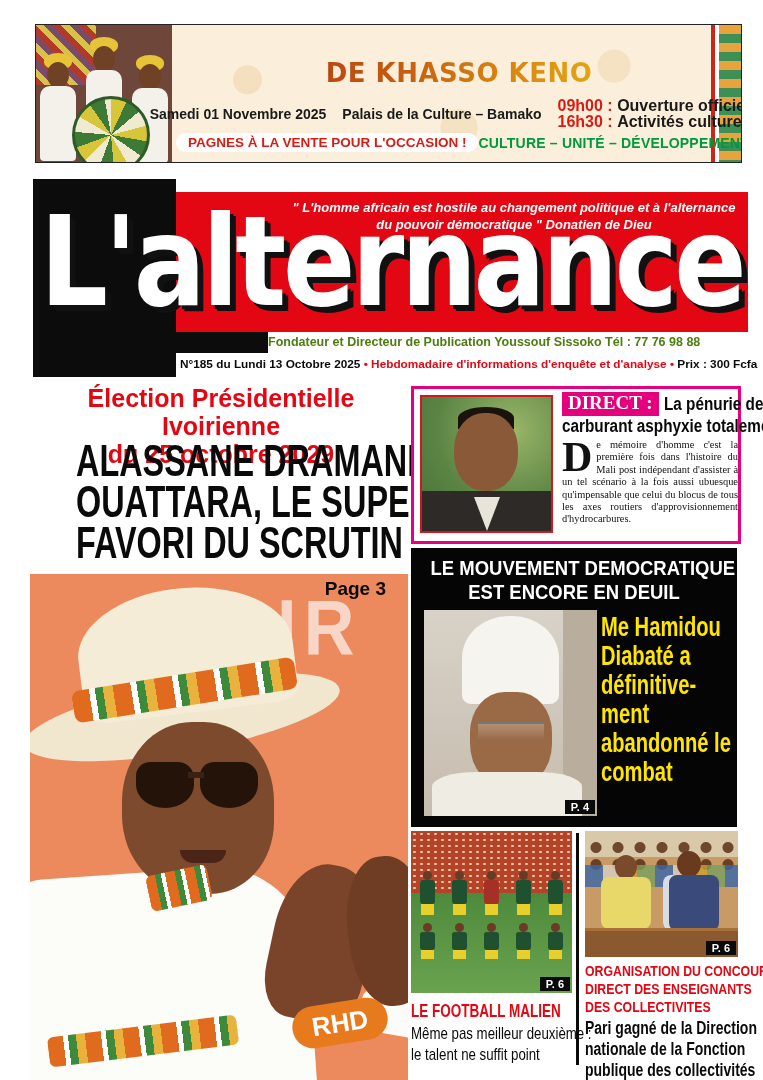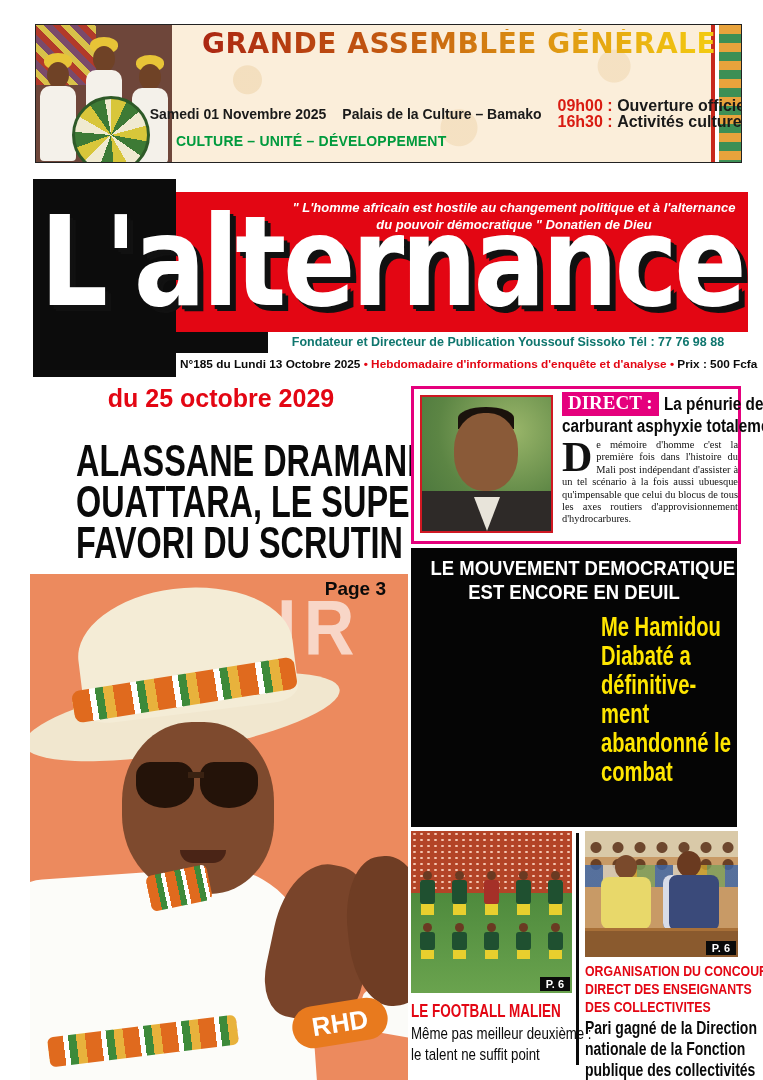--- a/index.html
+++ b/index.html
@@ -43,22 +43,22 @@
   #motto{color:#009a3d;font-weight:900;font-size:14px;white-space:nowrap;letter-spacing:.2px;}
   
   #lbox{left:33px;top:179px;width:143px;height:198px;background:#0c0c0c;}
   #redpanel{left:176px;top:192px;width:572px;height:142px;background:#e30613;}
   #quote{left:286px;top:199px;width:456px;text-align:center;color:#fff;font-style:italic;font-weight:bold;
     font-size:13px;line-height:17px;z-index:4;}
   #logo{left:40px;top:203px;z-index:5;color:#fff;font-family:"DejaVu Sans",sans-serif;font-weight:bold;
     font-size:124px;line-height:118px;letter-spacing:-4px;white-space:nowrap;
     transform:scaleX(.86);transform-origin:0 0;text-shadow:4px 4px 0 #111,7px 6px 0 #111;}
   #lfoot{left:176px;top:332px;width:92px;height:21px;background:#0c0c0c;}
-  #founder{left:268px;top:332px;width:480px;height:21px;background:#fff;text-align:center;
-    font-weight:900;font-size:12.5px;line-height:21px;color:#0f766e;white-space:nowrap;}
+  #founder{left:268px;top:332px;width:480px;height:21px;background:#fff;text-align:left;
+    font-weight:900;font-size:12.5px;line-height:21px;color:#4d7c0f;white-space:nowrap;}
   #issue{left:180px;top:357px;width:568px;text-align:center;font-weight:900;font-size:11.8px;white-space:nowrap;}
   #issue .blk{color:#0a0a0a;text-align:center;} #issue .red{color:#e30613;}
   
   #lead-kicker{left:33px;top:384px;width:376px;text-align:center;color:#e30613;font-weight:900;
     font-size:25px;line-height:28px;}
   #lead-headline{left:20px;top:440px;width:400px;text-align:center;color:#0a0a0a;font-weight:900;}
   #lead-headline div{font-size:45px;line-height:41px;transform:scaleX(.72);transform-origin:50% 50%;white-space:nowrap;}
   #lead-photo{left:30px;top:574px;width:378px;height:506px;background:#ec8a5e;overflow:hidden;}
   #lead-pageref{top:4px;right:22px;font-size:19px;font-weight:900;color:#0a0a0a;z-index:6;}
   .bannertext{left:120px;top:8px;font-size:78px;font-weight:900;color:rgba(255,255,255,.65);
@@ -172,50 +172,52 @@
         <div class="body"></div>
       </div>
       <div class="woman" style="left:94px;top:30px;">
         <div class="wrap"></div>
         <div class="head"></div>
         <div class="body"></div>
       </div>
       <div class="calab"></div>
     </div>
     <div id="banner-deco" class="abs"></div>
-    <div class="bt1">GRANDE ASSEMBLÉE GÉNÉRALE</div>
+    <div class="bt2">DE KHASSO KENO</div>
     <div id="banner-info" class="abs">
       <span class="bi-text">Samedi 01 Novembre 2025</span>
       <span class="bi-div"></span>
       <span class="bi-text">Palais de la Culture – Bamako</span>
       <span class="bi-div"></span>
       <span id="sched">
         <span class="sched-row"><span class="sched-time">09h00 :</span> <span class="sched-event">Ouverture officielle</span></span>
         <span class="sched-row"><span class="sched-time">16h30 :</span> <span class="sched-event">Activités culturelles</span></span>
       </span>
     </div>
     <div id="banner-bottom" class="abs">
+      <span id="sale-badge">PAGNES À LA VENTE POUR L'OCCASION !</span>
       <span id="motto">CULTURE – UNITÉ – DÉVELOPPEMENT</span>
     </div>
   </div>
 
   <div id="lbox" class="abs"></div>
   <div id="redpanel" class="abs"></div>
   <div id="quote" class="abs">
     <div>" L'homme africain est hostile au changement politique et à l'alternance</div>
     <div>du pouvoir démocratique " Donatien de Dieu</div>
   </div>
   <div id="logo" class="abs">L'alternance</div>
   <div id="lfoot" class="abs"></div>
   <div id="founder" class="abs">Fondateur et Directeur de Publication Youssouf Sissoko Tél : 77 76 98 88</div>
   <div id="issue" class="abs">
-    <span class="blk">N°185 du Lundi 13 Octobre 2025 </span><span class="red">• Hebdomadaire d'informations d'enquête et d'analyse •</span><span class="blk"> Prix : 500 Fcfa</span>
+    <span class="blk">N°185 du Lundi 13 Octobre 2025 </span><span class="red">• Hebdomadaire d'informations d'enquête et d'analyse •</span><span class="blk"> Prix : 300 Fcfa</span>
   </div>
 
   <div id="lead-kicker" class="abs">
+    <div>Élection Présidentielle Ivoirienne</div>
     <div>du 25 octobre 2029</div>
   </div>
   <div id="lead-headline" class="abs">
     <div>ALASSANE DRAMANE</div>
     <div>OUATTARA, LE SUPER</div>
     <div>FAVORI DU SCRUTIN</div>
   </div>
   <div id="lead-photo" class="abs">
     <div class="bannertext abs">VOIR</div>
     <div id="lead-pageref" class="abs">Page 3</div>
@@ -254,20 +256,28 @@
         <span id="edito-drop">D</span><span>e mémoire d'homme c'est la première fois dans l'histoire du Mali post indépendant d'assister à un tel scénario à la fois aussi ubuesque qu'impensable que celui du blocus de tous les axes routiers d'approvisionnement d'hydrocarbures.</span>
       </div>
     </div>
   </div>
 
   <div id="mourn" class="abs">
     <div id="mourn-headline">
       <div>LE MOUVEMENT DEMOCRATIQUE</div>
       <div>EST ENCORE EN DEUIL</div>
     </div>
+    <div id="mourn-photo" class="abs">
+      <div class="mh-curtain"></div>
+      <div class="mh-hat"></div>
+      <div class="mh-face"></div>
+      <div class="mh-glass"></div>
+      <div class="mh-robe"></div>
+      <span class="pbadge">P. 4</span>
+    </div>
     <div id="mourn-title" class="abs">Me Hamidou Diabaté a définitive-ment abandonné le combat</div>
   </div>
 
   <div id="bdivider" class="abs"></div>
 
   <div id="foot-photo" class="abs">
     <div class="stands"></div>
     <div class="pitch"></div>
     <div class="prow back">
       <div class="pl">

